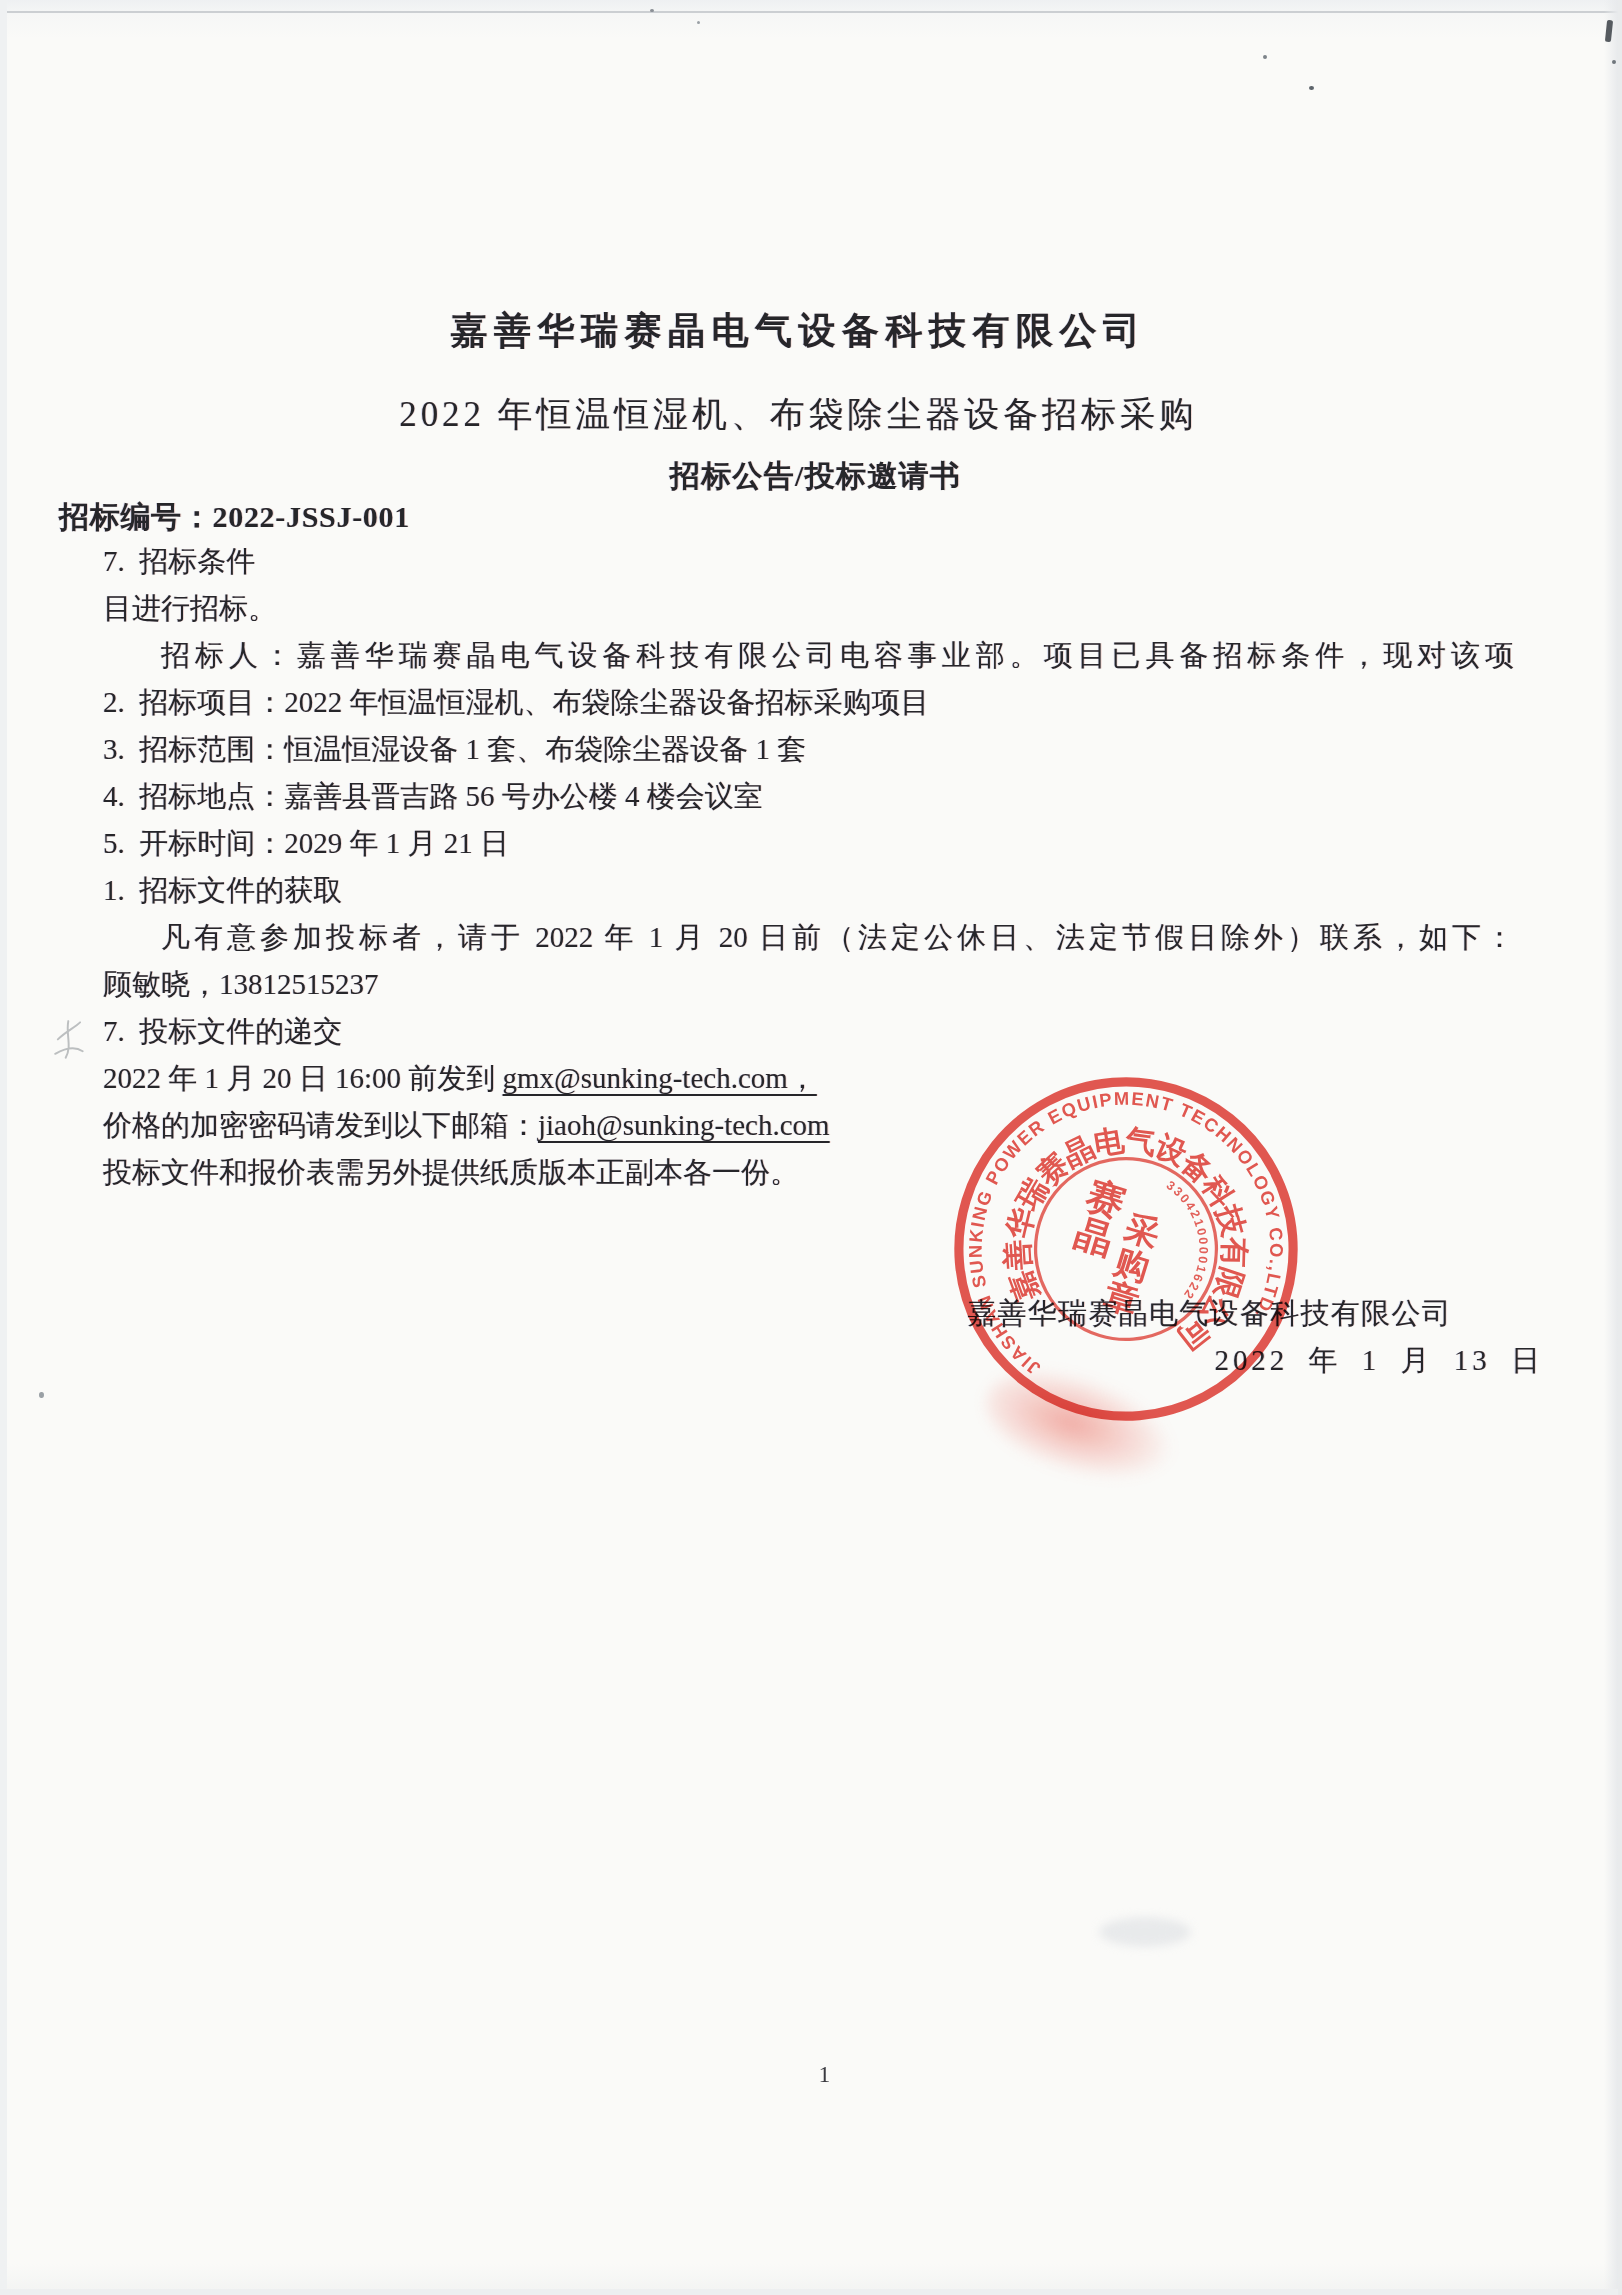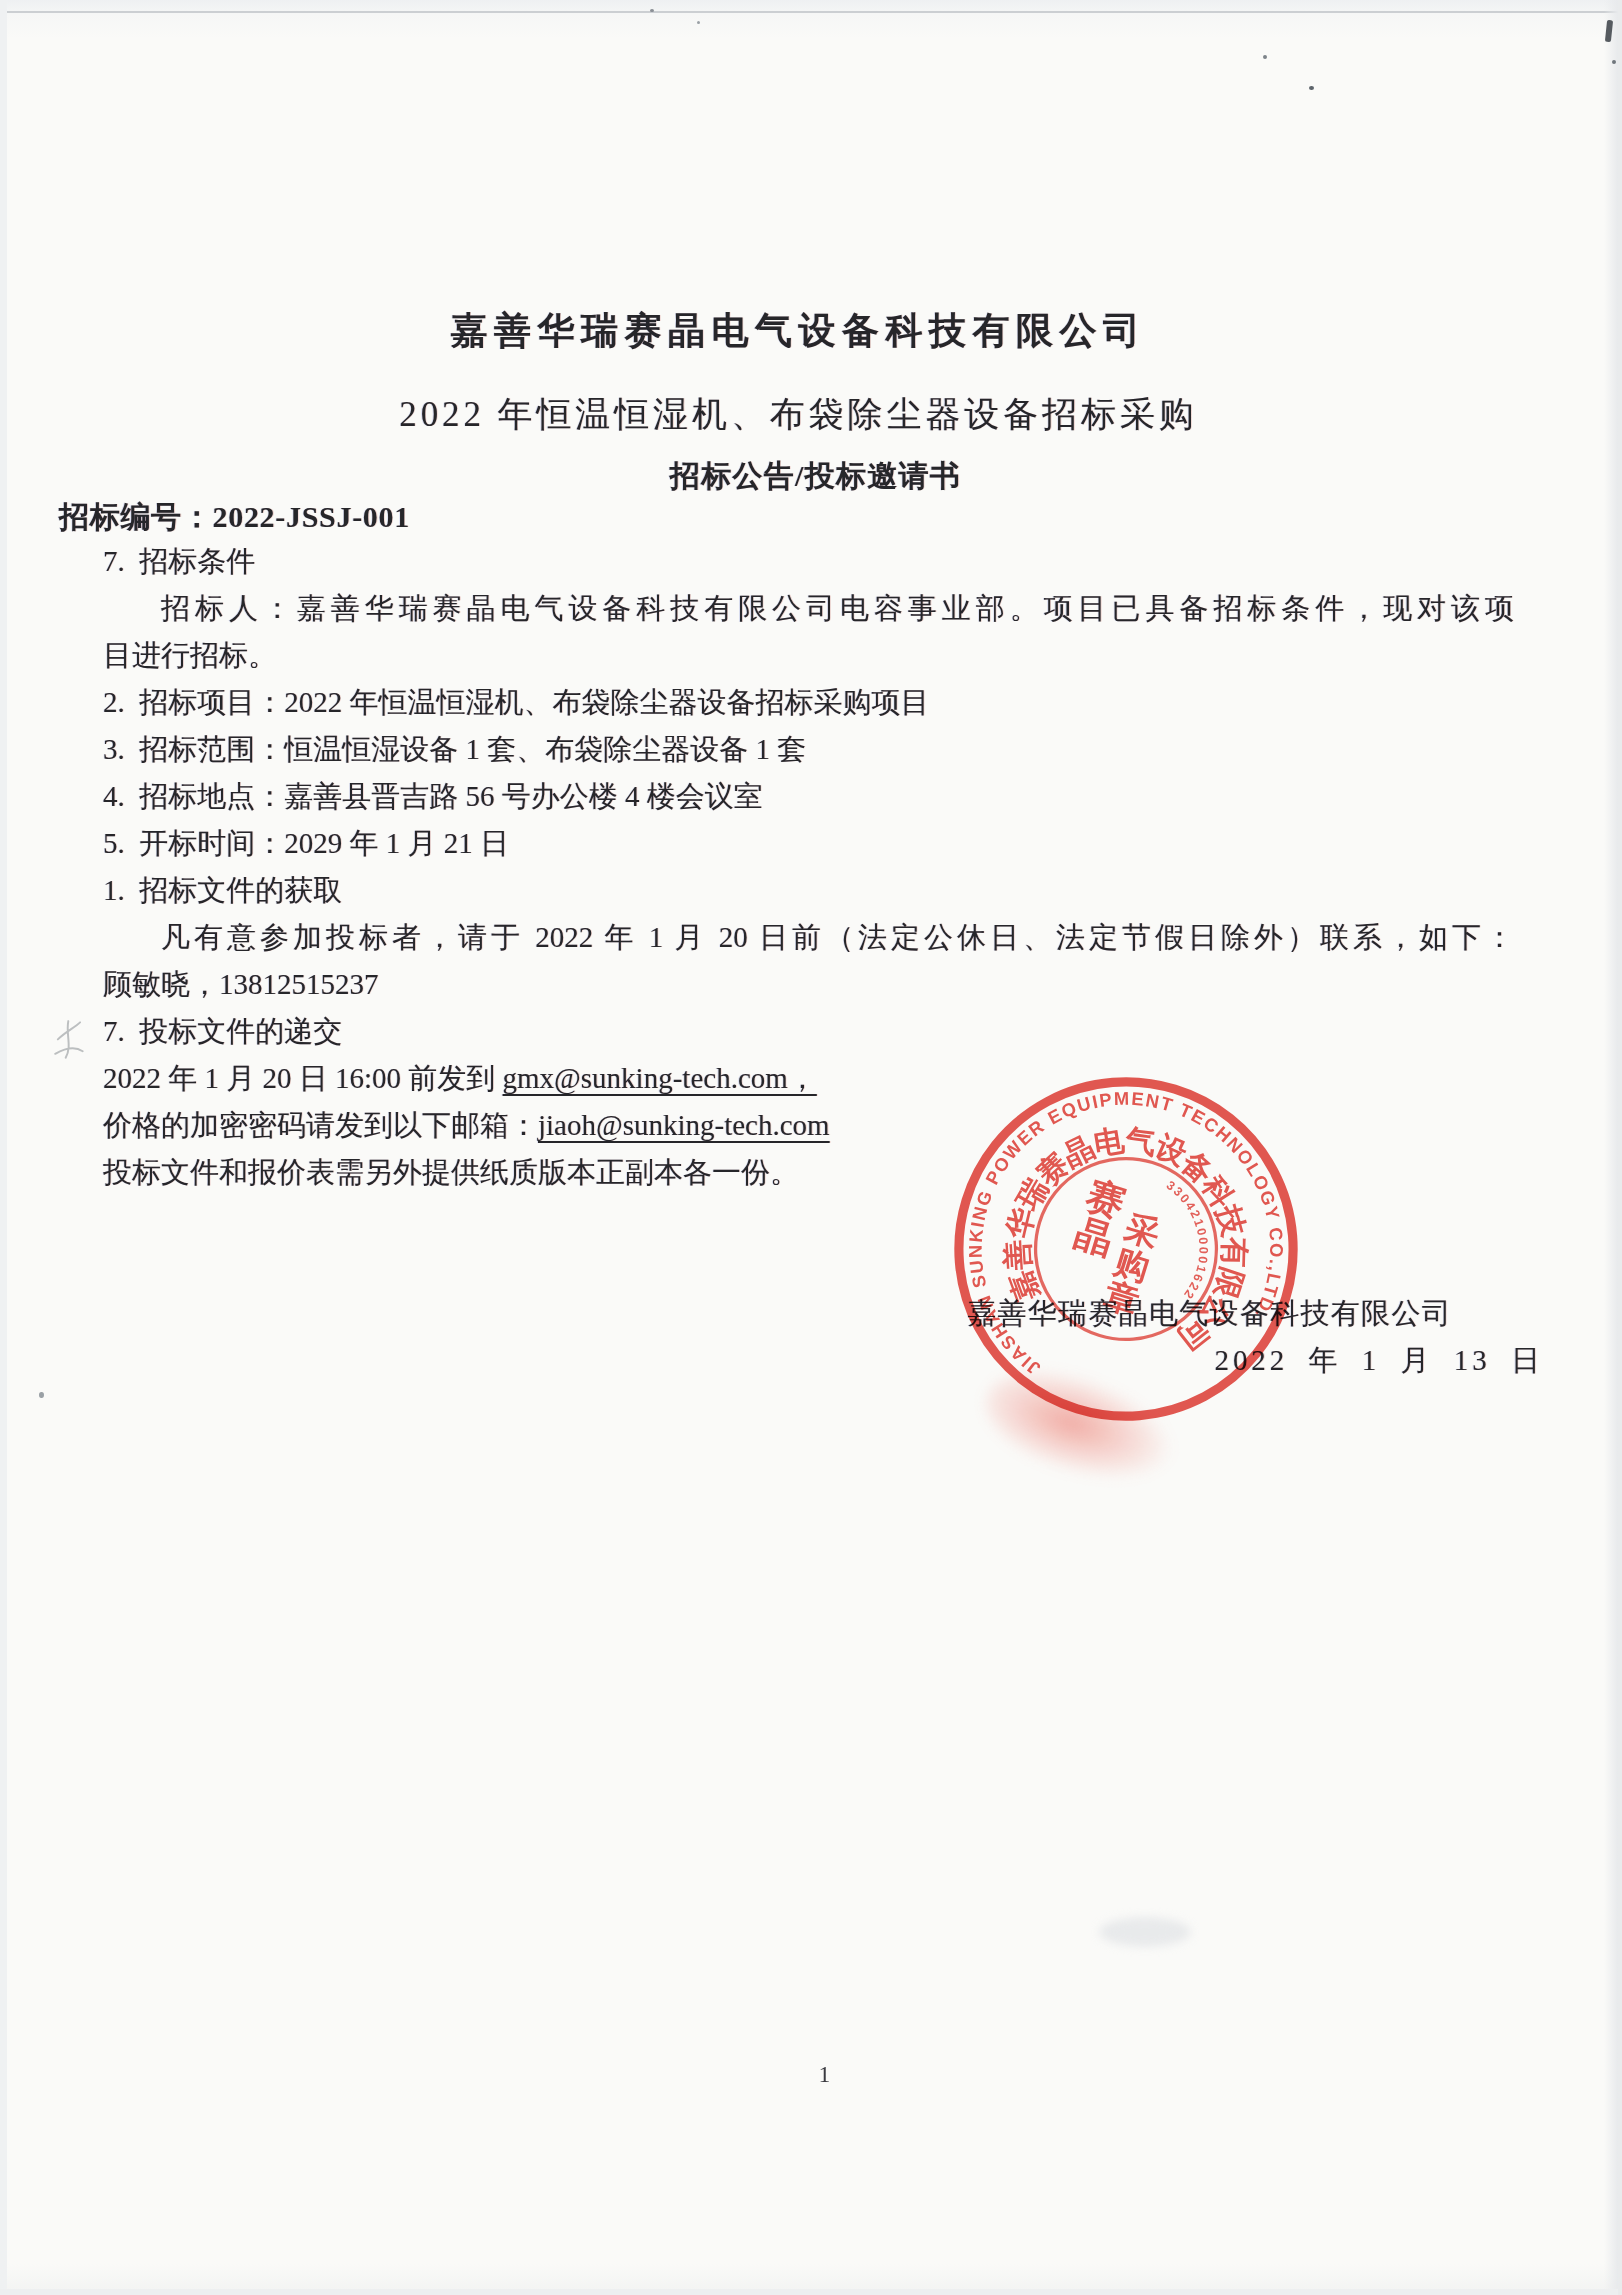--- a/index.html
+++ b/index.html
@@ -61,22 +61,22 @@
     <path d="M18 48 C30 36,44 30,52 22 M34 20 C30 40,40 58,30 76 M14 70 C28 62,44 58,56 66" stroke="#8a8f94" stroke-width="3" fill="none" stroke-linecap="round"></path>
   </svg>
 
   <div class="title1 ink">嘉善华瑞赛晶电气设备科技有限公司</div>
   <div class="title2 ink">2022 年恒温恒湿机、布袋除尘器设备招标采购</div>
   <div class="title3 ink">招标公告/投标邀请书</div>
   <div class="title4 ink">招标编号：2022-JSSJ-001</div>
 
   <div id="body-lines" class="ink">
       <div class="bline"><span>7.  招标条件</span></div>
+      <div class="bline"><span>目进行招标。</span></div>
       <div class="bline ind j"><span>招标人：嘉善华瑞赛晶电气设备科技有限公司电容事业部。项目已具备招标条件，现对该项</span></div>
-      <div class="bline"><span>目进行招标。</span></div>
       <div class="bline"><span>2.  招标项目：2022 年恒温恒湿机、布袋除尘器设备招标采购项目</span></div>
       <div class="bline"><span>3.  招标范围：恒温恒湿设备 1 套、布袋除尘器设备 1 套</span></div>
       <div class="bline"><span>4.  招标地点：嘉善县晋吉路 56 号办公楼 4 楼会议室</span></div>
       <div class="bline"><span>5.  开标时间：2029 年 1 月 21 日</span></div>
       <div class="bline"><span>1.  招标文件的获取</span></div>
       <div class="bline ind j"><span>凡有意参加投标者，请于 2022 年 1 月 20 日前（法定公休日、法定节假日除外）联系，如下：</span></div>
       <div class="bline"><span>顾敏晓，13812515237</span></div>
       <div class="bline"><span>7.  投标文件的递交</span></div>
       <div class="bline"><span>2022 年 1 月 20 日 16:00 前发到 </span><span class="useg">gmx@sunking-tech.com，</span></div>
       <div class="bline"><span>价格的加密密码请发到以下邮箱：</span><span class="useg">jiaoh@sunking-tech.com</span></div>

